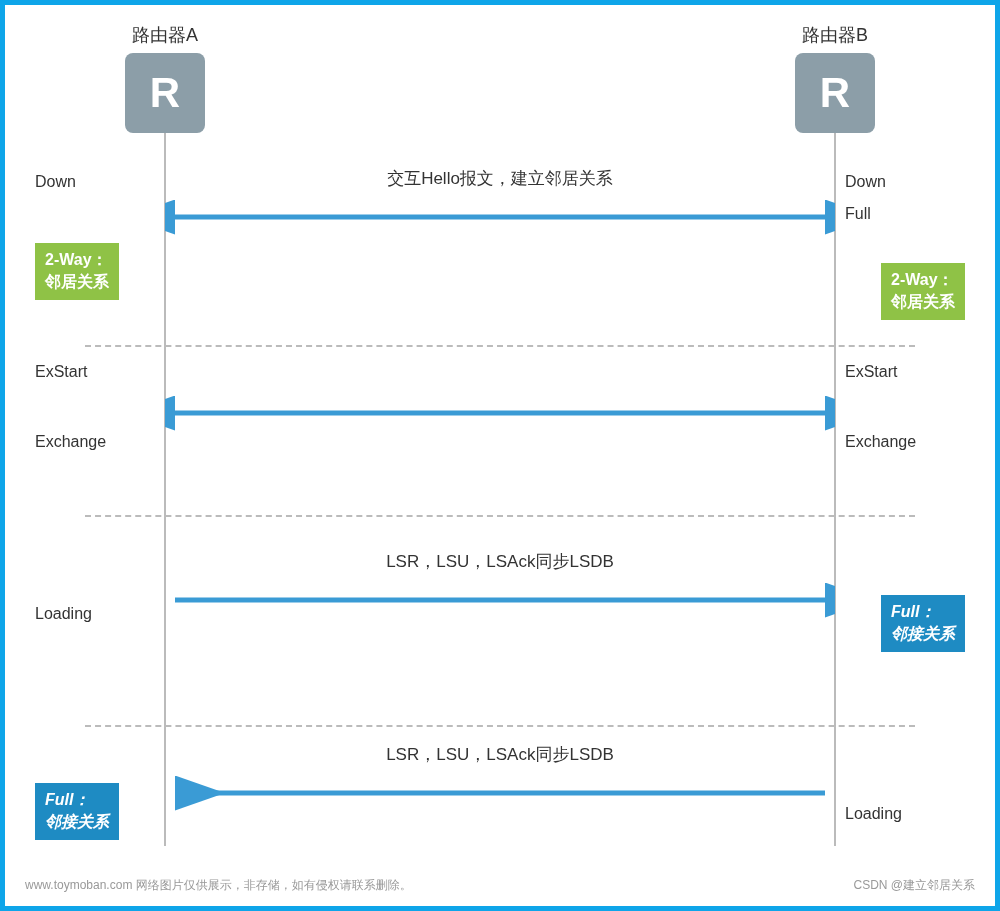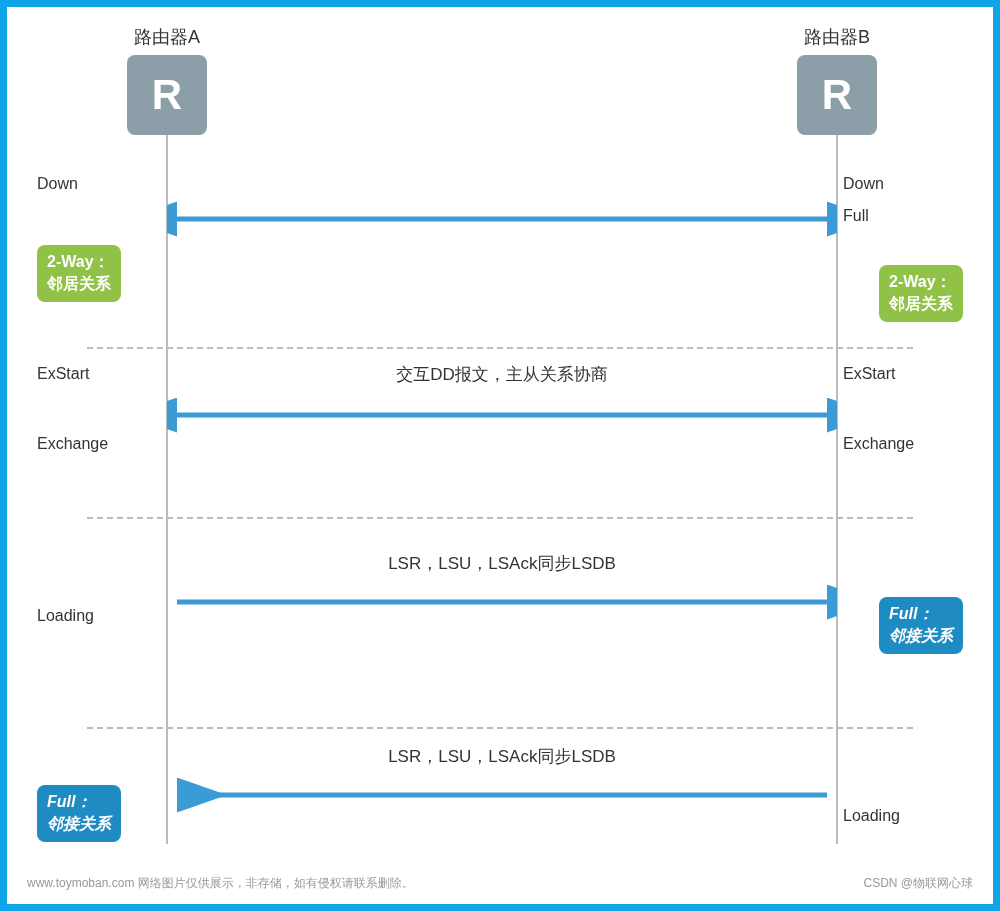--- a/index.html
+++ b/index.html
@@ -10,21 +10,21 @@
       height: 911px;
       overflow: hidden;
       position: relative;
     }
 
     .diagram-container {
       width: 1000px;
       height: 911px;
       background: #fff;
       position: relative;
-      border: 7px solid #0ea5e9;
+      border: 5px solid #0ea5e9;
     }
 
     
     .router-label {
       position: absolute;
       top: 18px;
       font-size: 18px;
       color: #333;
       text-align: center;
       width: 120px;
@@ -86,21 +86,21 @@
       font-size: 16px;
       color: #333;
       text-align: left;
       width: 120px;
     }
 
     
     .state-box {
       position: absolute;
       padding: 6px 10px;
-      border-radius: 8px;
+      border-radius: 0;
       font-size: 16px;
       font-weight: bold;
       line-height: 1.4;
     }
     .state-box-green { background: #8fc246; color: #fff; }
     .state-box-blue { background: #1e8bc3; color: #fff; font-style: italic; }
 
     
     .arrow-label {
       position: absolute;
@@ -149,20 +149,21 @@
   <div class="hdash" style="top: 340px;"></div>
   <div class="hdash" style="top: 510px;"></div>
   <div class="hdash" style="top: 720px;"></div>
 
   <div class="state-label" style="top: 168px;">Down</div>
 
   <div class="state-label-right" style="top: 168px;">Down</div>
 
   <div class="state-label-right" style="top: 200px;">Full</div>
 
+  <div class="arrow-label" style="position:absolute; top:162px; left:230px; width:530px; text-align:center;">交互Hello报文，建立邻居关系</div>
 
   <svg style="position:absolute; top:192px; left:160px;" width="670" height="40" viewBox="0 0 670 40">
     <defs>
       <marker id="arrowLeft" markerWidth="10" markerHeight="7" refX="10" refY="3.5" orient="auto">
         <polygon points="10 0, 0 3.5, 10 7" fill="#3a9bd5"></polygon>
       </marker>
       <marker id="arrowRight" markerWidth="10" markerHeight="7" refX="0" refY="3.5" orient="auto">
         <polygon points="0 0, 10 3.5, 0 7" fill="#3a9bd5"></polygon>
       </marker>
     </defs>
@@ -177,21 +178,20 @@
 邻居关系</div>
 
   <div class="state-label" style="top:358px;">ExStart</div>
 
   <div class="state-label" style="top:428px;">Exchange</div>
 
   <div class="state-label-right" style="top:358px;">ExStart</div>
 
   <div class="state-label-right" style="top:428px;">Exchange</div>
 
-  <div class="arrow-label" style="position:absolute; top:356px; left:230px; width:530px; text-align:center;">交互DD报文，主从关系协商</div>
 
   <svg style="position:absolute; top:388px; left:160px;" width="670" height="40" viewBox="0 0 670 40">
     <line x1="660" y1="20" x2="10" y2="20" stroke="#3a9bd5" stroke-width="5" marker-start="url(#arrowLeft)" marker-end="url(#arrowRight)"></line>
   </svg>
 
   <div class="state-label" style="top:600px;">Loading</div>
 
   <div class="state-box state-box-blue" style="top:590px; right:30px; white-space:pre-line;">Full：
 邻接关系</div>
 
@@ -216,15 +216,15 @@
   <svg style="position:absolute; top:768px; left:160px;" width="670" height="40" viewBox="0 0 670 40">
     <defs>
       <marker id="arrowLeftOnly" markerWidth="10" markerHeight="7" refX="10" refY="3.5" orient="auto">
         <polygon points="10 0, 0 3.5, 10 7" fill="#3a9bd5"></polygon>
       </marker>
     </defs>
     <line x1="660" y1="20" x2="10" y2="20" stroke="#3a9bd5" stroke-width="5" marker-end="url(#arrowLeftOnly)"></line>
   </svg>
 
   <div class="footer-left">www.toymoban.com 网络图片仅供展示，非存储，如有侵权请联系删除。</div>
-  <div class="footer-right">CSDN @物联网心球</div>
+  <div class="footer-right">CSDN @建立邻居关系</div>
 
 </div>
 
 </body></html>

